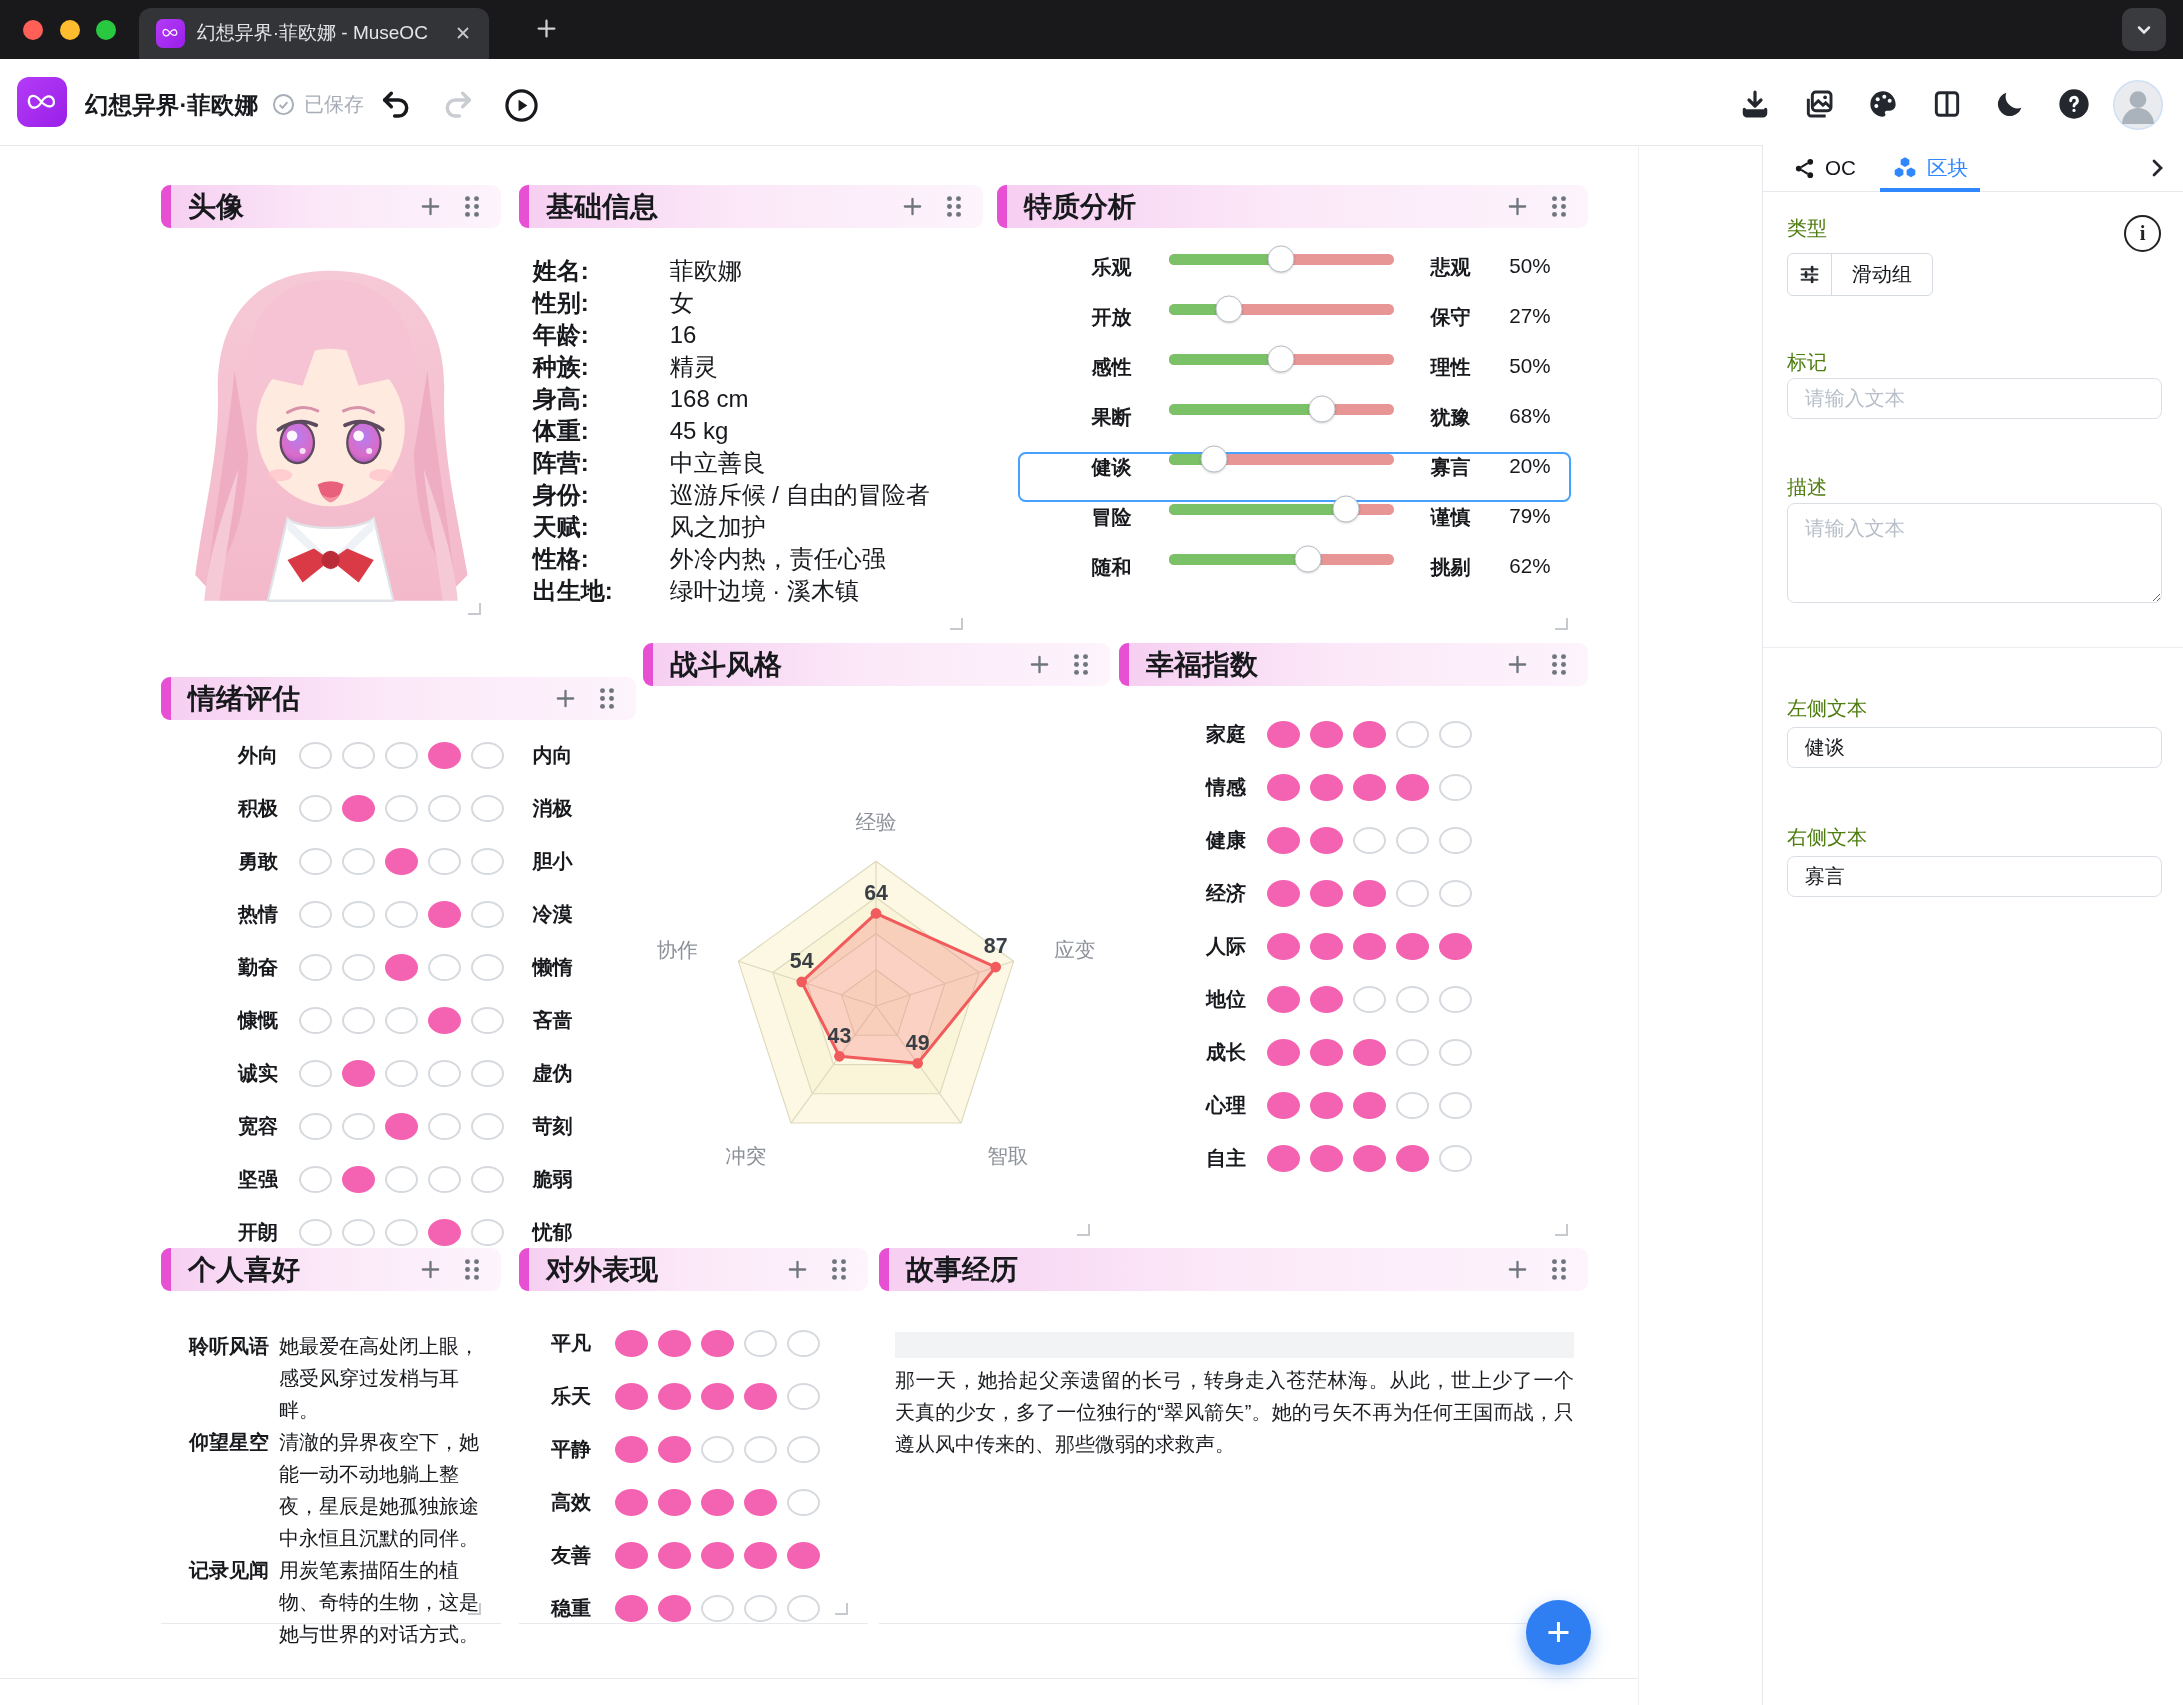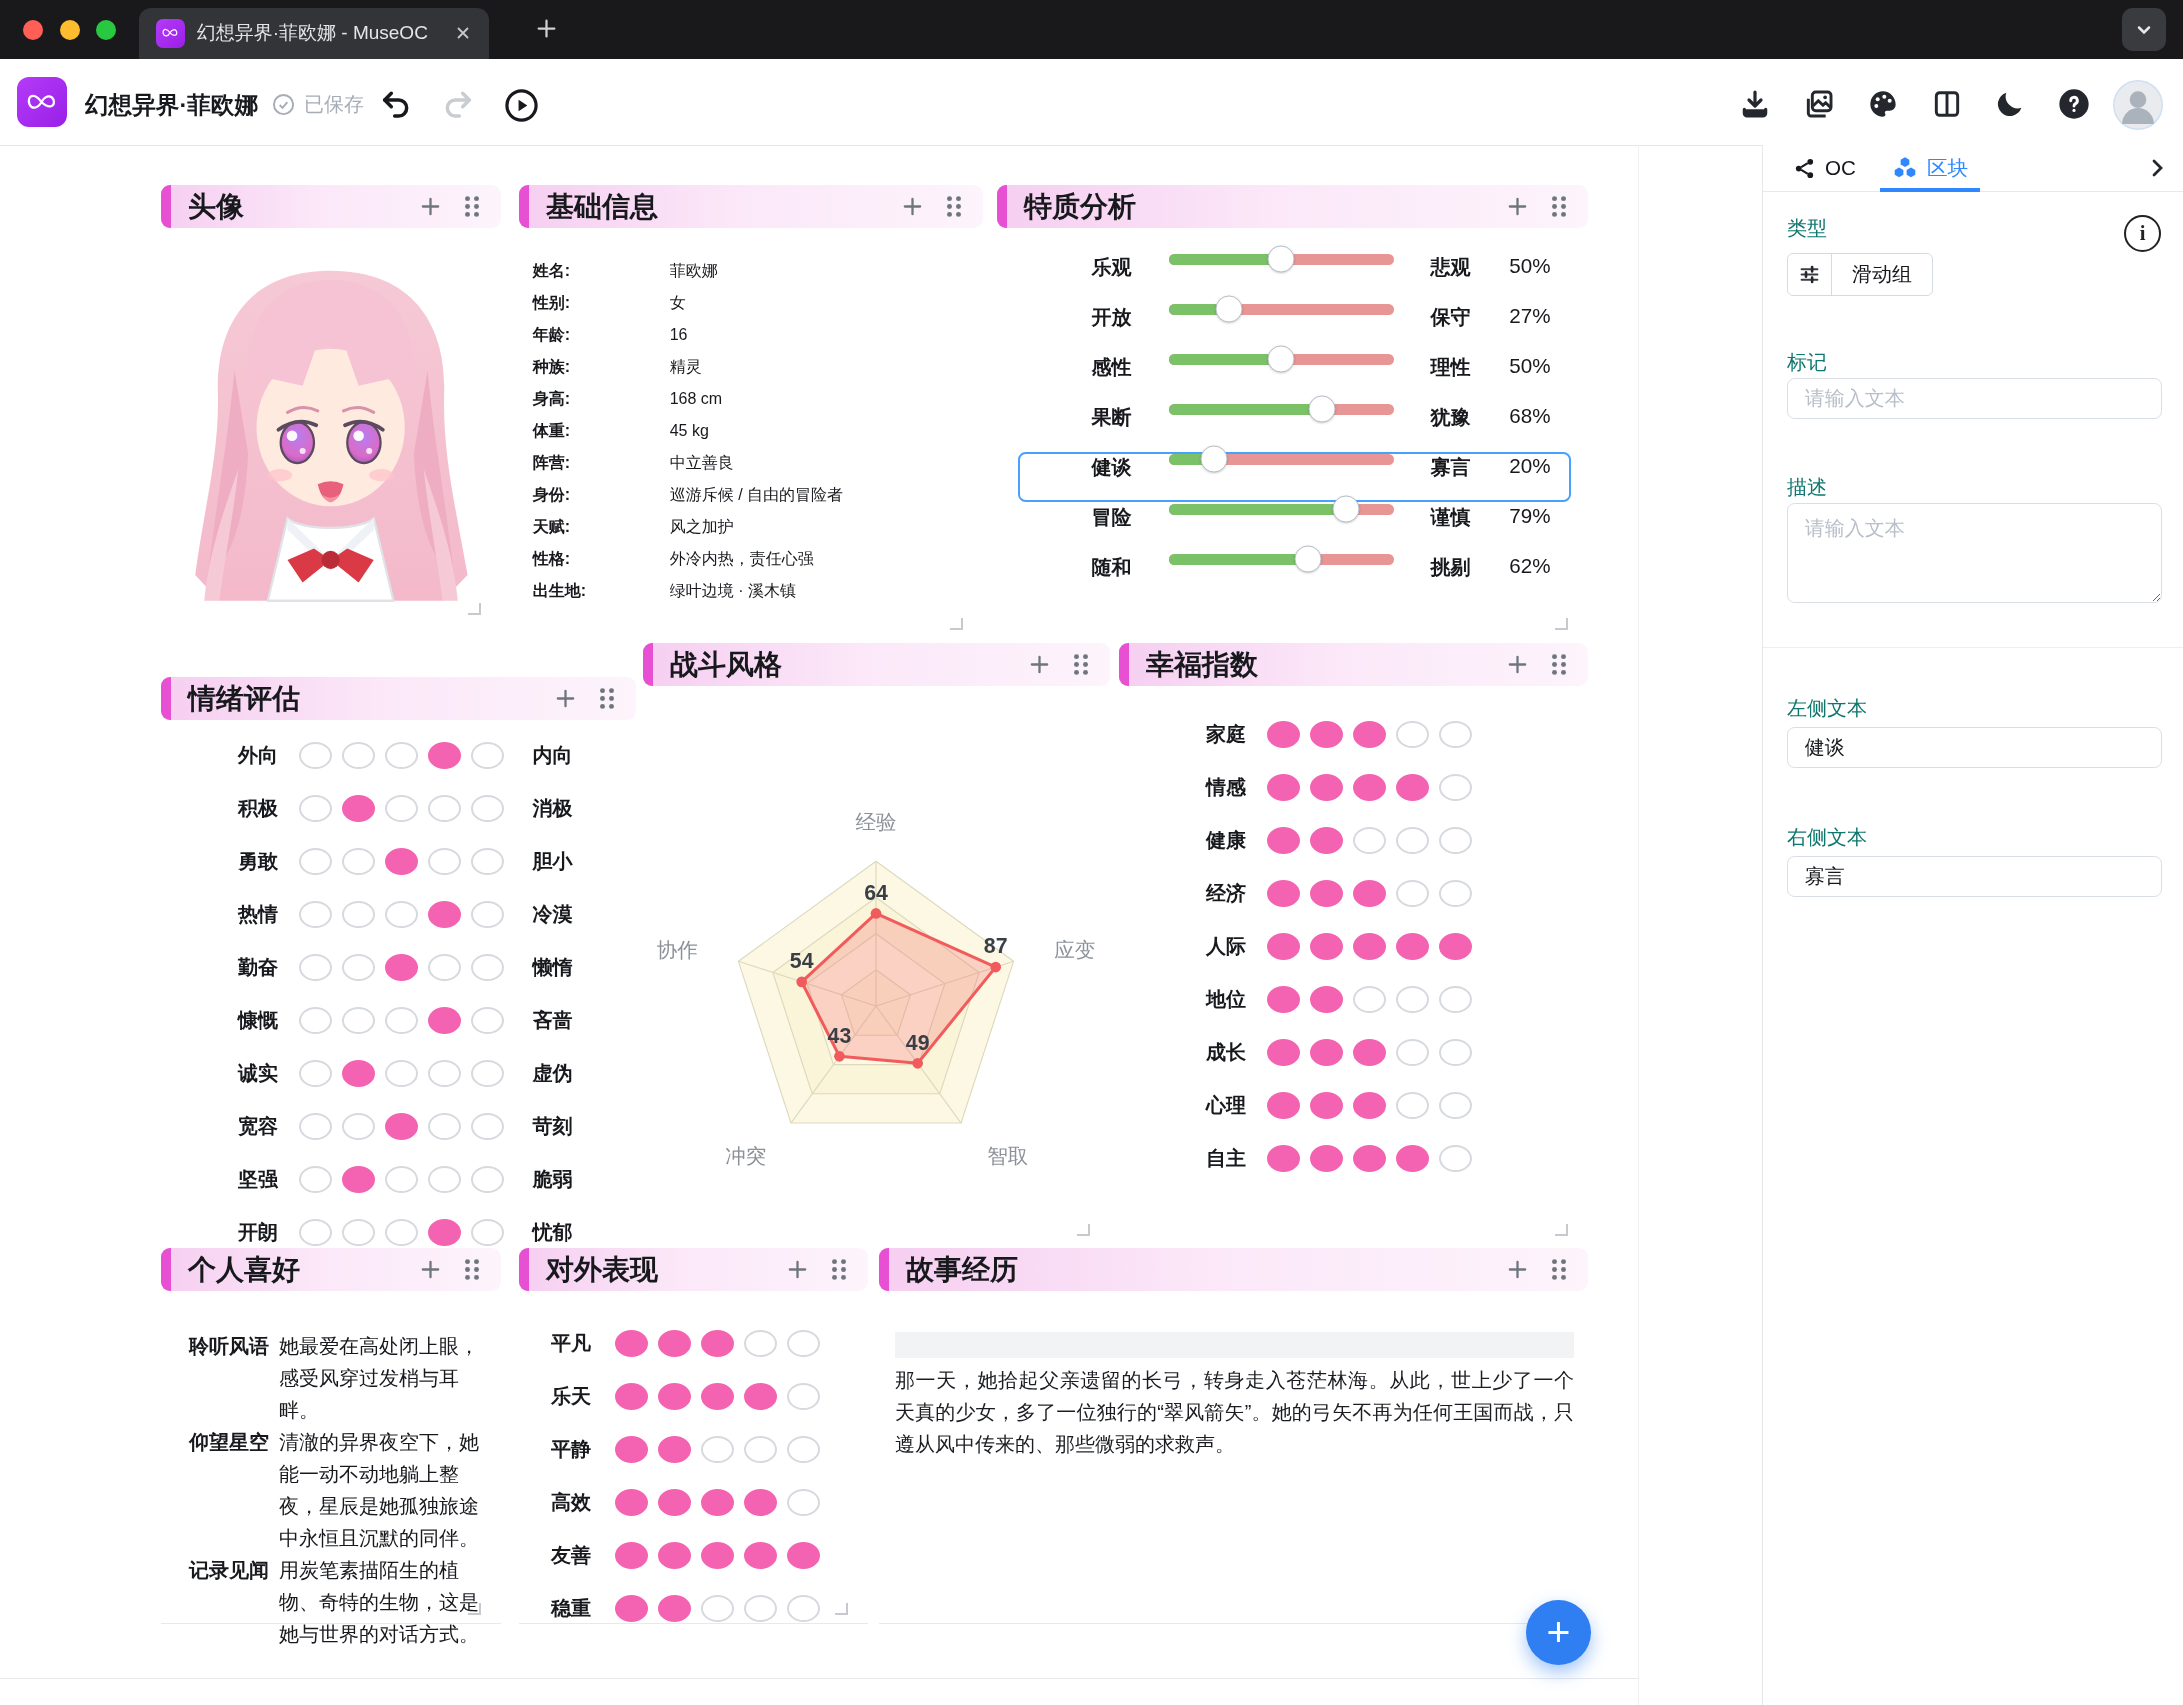--- a/index.html
+++ b/index.html
@@ -28,21 +28,21 @@
   .card{position:absolute;background:#fff}
   .card::after{content:"";position:absolute;right:20px;bottom:7.6px;width:10.7px;height:10.7px;
     border-right:2.3px solid #c6c9ce;border-bottom:2.3px solid #c6c9ce}
   .card-h{height:43px;border-radius:9px;background:linear-gradient(90deg,#f6cef1 0%,#fbe7f8 45%,#fdf4fc 100%);
     display:flex;align-items:center;position:relative;padding-left:27px;overflow:hidden}
   .card-h::before{content:"";position:absolute;left:0;top:0;bottom:0;width:10px;background:#e750d2}
   .card-title{font-size:28px;font-weight:700}
   .card-actions{margin-left:auto;display:flex;align-items:center;gap:21px;padding-right:20px;color:#6f757d}
   
   #basic-fields{position:absolute;left:13.7px;top:70px;right:7.6px}
-  .b-row{display:flex;height:32px;align-items:center;font-size:16px}
+  .b-row{display:flex;height:32px;align-items:center;font-size:24px}
   .b-label{width:137px;font-weight:700}
   
   #trait-rows{position:absolute;left:20.6px;top:67px;right:17.5px}
   .t-row{display:flex;align-items:flex-start;height:50px;border:2.3px solid transparent;border-radius:7.6px;
     padding:0 18px 0 21px;box-sizing:border-box}
   .t-row.sel{border-color:#47a1ff}
   .tl{width:91px;text-align:right;font-weight:700;font-size:20px}
   .track{width:225px;height:10.7px;border-radius:5.3px;background:#e89595;position:relative;margin:0 37px;flex:0 0 225px}
   .fill{position:absolute;left:0;top:0;bottom:0;border-radius:5.3px;background:#7bc167}
   .knob{position:absolute;top:50%;width:27px;height:27px;border-radius:50%;background:#fff;
@@ -81,21 +81,21 @@
   #main-bline{position:absolute;left:0;top:1678px;width:1638px;height:0.8px;background:#e7e9ec}
   .row3{border-bottom:0.8px solid #e7e9ec}
   
   #sidebar{position:absolute;left:1762px;top:145px;width:422px;height:1561px;background:#fff;
     border-left:0.8px solid #e5e7ea;box-sizing:border-box}
   #sb-tabs{height:46px;border-bottom:0.8px solid #e7e9ec;display:flex;align-items:flex-end;padding-left:12px;position:relative}
   .sb-tab{display:flex;align-items:center;gap:9px;font-size:20.6px;height:100%;padding:0 18px;position:relative;color:#17191d}
   .sb-tab.active{color:#2f88ff}
   .sb-tab.active::after{content:"";position:absolute;left:6px;right:6px;bottom:-0.8px;height:3.8px;background:#2f88ff}
   #sb-chevron{position:absolute;right:15px;top:10.7px;color:#24282e}
-  .sb-label{position:absolute;left:24px;font-size:20px;color:#0f766e}
+  .sb-label{position:absolute;left:24px;font-size:20px;color:#4d7c0f}
   .sb-input{position:absolute;left:24px;width:375px;height:41px;border:1.1px solid #d9dee4;border-radius:7.6px;
     font-size:20px;padding:0 16.7px;box-sizing:border-box;color:#17191d;font-family:inherit}
   .sb-input::placeholder,#sb-desc::placeholder{color:#b8bfc9}
   #sb-desc{position:absolute;left:24px;top:358px;width:375px;height:100px;border:1.1px solid #d9dee4;border-radius:7.6px;
     font-size:20px;padding:10.7px 16.7px;box-sizing:border-box;font-family:inherit;color:#17191d}
   #sb-info{position:absolute;right:23px;top:70px;width:33px;height:33px;border-radius:50%;border:2.3px solid #222;
     display:flex;align-items:center;justify-content:center;font-family:"Liberation Serif",serif;
     font-size:20.6px;font-weight:700;color:#222}
   #seg{position:absolute;left:24px;top:108px;height:41px;display:inline-flex;border:1.1px solid #d5dae0;border-radius:6px;
     overflow:hidden;align-items:stretch}

